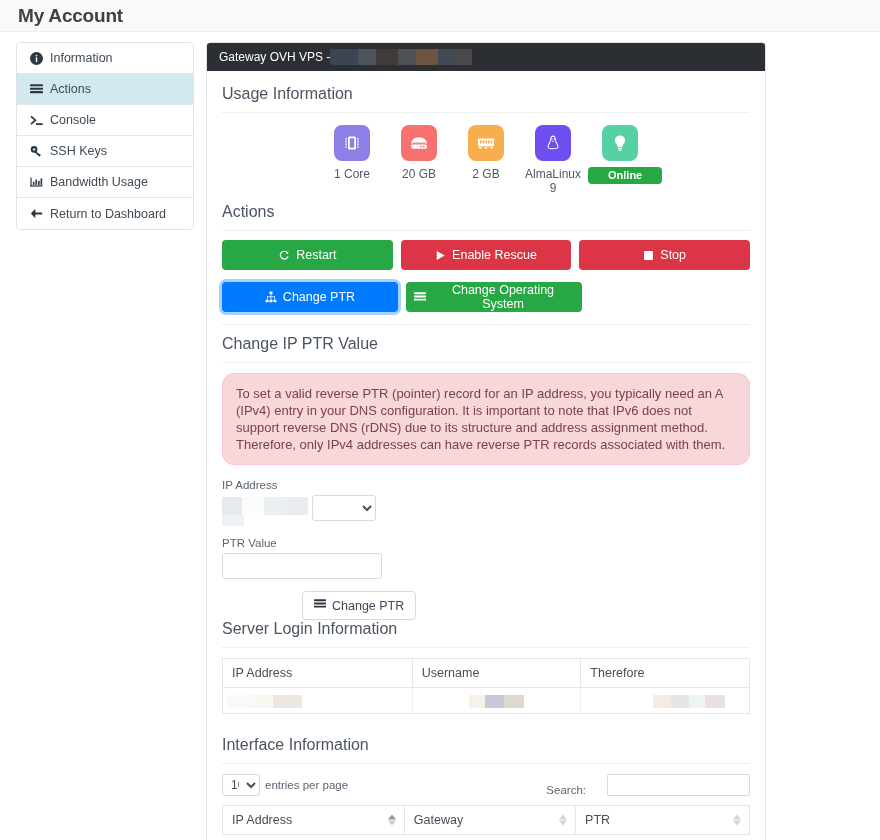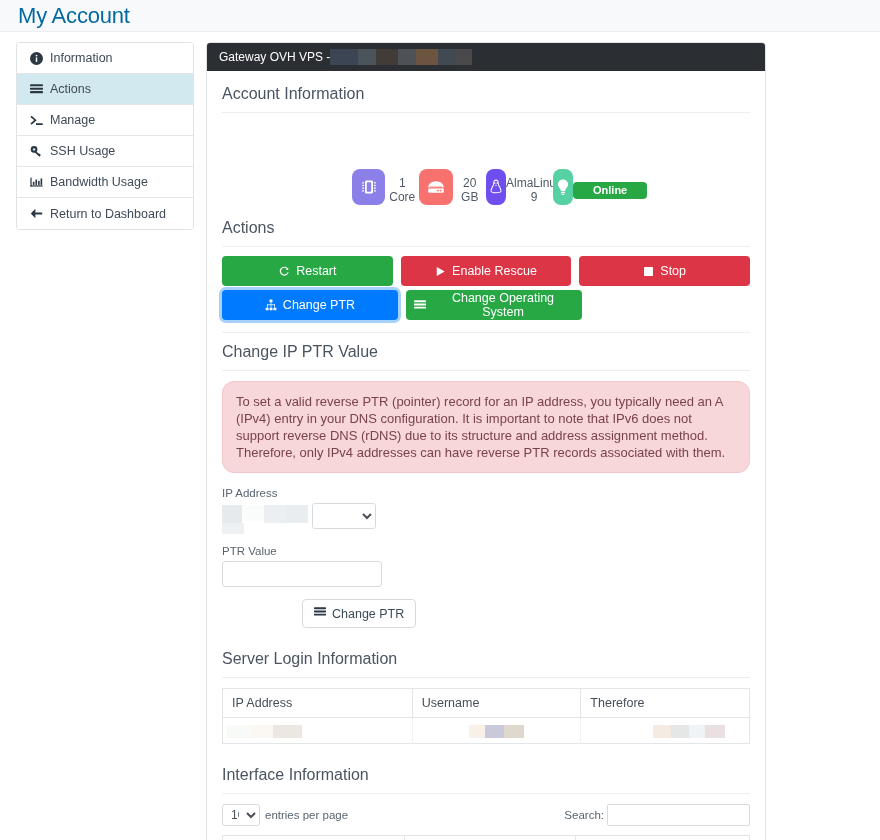--- a/index.html
+++ b/index.html
@@ -15,23 +15,23 @@
 
   
   .app-header {
     height: 32px;
     background: #f8f9fa;
     border-bottom: 1px solid #eceef0;
     display: flex; align-items: center;
     padding: 0 0 0 18px;
   }
   .app-title {
-    font-size: 22px;
-    font-weight: 400;
-    color: #0369a1;
+    font-size: 19px;
+    font-weight: 700;
+    color: #404040;
     letter-spacing: -0.2px;
   }
 
   
   .page {
     display: flex;
     padding: 10px 0 0 0;
   }
   .sidebar {
     width: 178px;
@@ -96,24 +96,23 @@
   
   .specs {
     display: flex;
     justify-content: center;
     gap: 0px;
     margin: 10px 0 4px 0;
   }
   .spec {
     width: 67px;
     display: flex;
-    flex-direction: row;
+    flex-direction: column;
     align-items: center;
     text-align: center;
-    margin-top: 44px;
   }
   .spec-ico {
     width: 36px; height: 36px;
     border-radius: 8px;
     display:flex; align-items:center; justify-content:center;
     color: #fff;
     margin-bottom: 6px;
   }
   .spec-lbl {
     font-size: 12px;
@@ -126,21 +125,21 @@
     background: #28a745;
     color: #fff;
     font-size: 11px;
     font-weight: 700;
     padding: 2px 20px;
     border-radius: 4px;
     line-height: 13px;
   }
 
   
-  .btn-row { display: flex; gap: 8px; margin-bottom: 4px; align-items: flex-end; }
+  .btn-row { display: flex; gap: 8px; margin-bottom: 12px; align-items: flex-end; }
   .btn {
     flex: 1 1 0;
     border: none;
     border-radius: 4px;
     color: #fff;
     font-size: 12.5px;
     font-family: "Liberation Sans", sans-serif;
     padding: 7px 8px;
     display:flex; align-items:center; justify-content:center; gap:6px;
     cursor: pointer;
@@ -252,21 +251,21 @@
   .sort-ico .up { border-bottom: 5px solid #cfd4d8; }
   .sort-ico .dn { border-top: 5px solid #cfd4d8; }
   .sort-ico.asc .up { border-bottom-color:#8d969e; }
   .sort-ico.asc .dn { border-top-color:#c9ced3; }
 
   .dt-top {
     display:flex; align-items:center; justify-content:space-between;
     margin-bottom: 9px;
   }
   .dt-left { display:flex; align-items:center; gap:5px; font-size:11.5px; color:#5a6570; }
-  .dt-right { display:flex; align-items:center; gap:3px; font-size:11.5px; color:#5a6570; }
+  .dt-right { display:flex; align-items:flex-end; gap:21px; font-size:11.5px; color:#5a6570; }
   .search-input {
     width: 143px; height: 22px;
     border: 1px solid #d7dbdf;
     border-radius: 2px;
     font-size: 12px;
     padding: 0 5px;
     font-family: "Liberation Sans", sans-serif;
   }
 
   
@@ -306,33 +305,33 @@
         <span>Actions</span>
       </div>
 
       <div class="list-item">
         <span class="li-ico">
           <svg width="13" height="13" viewBox="0 0 16 16" fill="none" stroke="#2b3742" stroke-width="2.1" stroke-linecap="square">
               <path d="M2 3.5 L6.6 7.6 L2 11.7"></path>
               <path d="M8.4 12.4 H14.6"></path>
             </svg>
         </span>
-        <span>Manage</span>
+        <span>Console</span>
       </div>
 
       <div class="list-item">
         <span class="li-ico">
           <svg width="13" height="13" viewBox="0 0 16 16" fill="#2b3742">
               <circle cx="5" cy="5.4" r="4.1"></circle>
               <circle cx="5" cy="5.4" r="1.5" fill="#d2eaef"></circle>
               <rect x="6.6" y="7.1" width="8.6" height="2.1" transform="rotate(41 6.6 7.1)"></rect>
               <rect x="11.2" y="10.4" width="2.6" height="2" transform="rotate(41 11.2 10.4)"></rect>
             </svg>
         </span>
-        <span>SSH Usage</span>
+        <span>SSH Keys</span>
       </div>
 
       <div class="list-item">
         <span class="li-ico">
           <svg width="13" height="13" viewBox="0 0 16 16" fill="#2b3742">
               <rect x="0.5" y="2" width="1.5" height="11"></rect>
               <rect x="0.5" y="11.5" width="15" height="1.5"></rect>
               <rect x="3.5" y="7" width="2" height="4"></rect>
               <rect x="6.7" y="4.3" width="2" height="6.7"></rect>
               <rect x="9.9" y="6" width="2" height="5"></rect>
@@ -359,21 +358,21 @@
     <div class="panel-head">
       <span>Gateway OVH VPS - </span>
       <span style="display:inline-block;height:16px;width:142px;">
         <span style="display:inline-block;width:28px;height:16px;background:#3b4553;"></span><span style="display:inline-block;width:18px;height:16px;background:#4b535b;"></span><span style="display:inline-block;width:22px;height:16px;background:#413c38;"></span><span style="display:inline-block;width:18px;height:16px;background:#4e5257;"></span><span style="display:inline-block;width:22px;height:16px;background:#6b5540;"></span><span style="display:inline-block;width:18px;height:16px;background:#414a53;"></span><span style="display:inline-block;width:16px;height:16px;background:#4a4a4a;"></span>
       </span>
     </div>
 
     <div class="panel-body">
 
       
-      <h3 class="sec-title">Account Information</h3>
+      <h3 class="sec-title">Usage Information</h3>
       <hr class="hr">
 
       <div class="specs">
 
         <div class="spec">
           <div class="spec-ico" style="background:#8b7fe8;">
             <svg width="20" height="20" viewBox="0 0 20 20" fill="#fff">
               <rect x="6" y="3.5" width="8" height="13" rx="1.3"></rect>
               <rect x="7.8" y="5.2" width="4.4" height="9.6" rx="0.8" fill="#8b7fe8"></rect>
               <rect x="3.2" y="5.1" width="1.7" height="1.4"></rect>
@@ -395,20 +394,36 @@
               <path d="M3.2 11.6 C3.2 8 6.4 5.2 11 5.2 C15.6 5.2 18.8 8 18.8 11.6 Z"></path>
               <rect x="3.2" y="12.4" width="15.6" height="4.4" rx="1.2"></rect>
               <rect x="4.6" y="10.6" width="12.8" height="1.1" fill="#f7726f"></rect>
               <circle cx="15.6" cy="14.6" r="0.95" fill="#f7726f"></circle>
               <circle cx="12.9" cy="14.6" r="0.95" fill="#f7726f"></circle>
             </svg>
           </div>
           <div class="spec-lbl">20 GB</div>
         </div>
 
+        <div class="spec">
+          <div class="spec-ico" style="background:#f8ae4d;">
+            <svg width="22" height="22" viewBox="0 0 22 22" fill="#fff">
+              <rect x="3" y="6.6" width="16" height="7.6" rx="1"></rect>
+              <rect x="5" y="8.3" width="1.7" height="3.2" fill="#f8ae4d"></rect>
+              <rect x="7.7" y="8.3" width="1.7" height="3.2" fill="#f8ae4d"></rect>
+              <rect x="10.4" y="8.3" width="1.7" height="3.2" fill="#f8ae4d"></rect>
+              <rect x="13.1" y="8.3" width="1.7" height="3.2" fill="#f8ae4d"></rect>
+              <rect x="15.8" y="8.3" width="1.3" height="3.2" fill="#f8ae4d"></rect>
+              <rect x="4" y="14.9" width="2.6" height="1.6"></rect>
+                <rect x="9.7" y="14.9" width="2.6" height="1.6"></rect>
+                <rect x="15.4" y="14.9" width="2.6" height="1.6"></rect>
+            </svg>
+          </div>
+          <div class="spec-lbl">2 GB</div>
+        </div>
 
 
         <div class="spec">
           <div class="spec-ico" style="background:#6f4ef0;">
             <svg width="20" height="20" viewBox="0 0 20 20" fill="none" stroke="#fff" stroke-width="1.05">
               <path d="M10 3.1 C8.4 3.1 7.7 4.5 7.8 6.1 C7.9 7.5 7.2 8.4 6.4 9.9 C5.6 11.4 4.6 13.1 5.1 14.4 C5.5 15.4 7.4 15.8 10 15.8 C12.6 15.8 14.5 15.4 14.9 14.4 C15.4 13.1 14.4 11.4 13.6 9.9 C12.8 8.4 12.1 7.5 12.2 6.1 C12.3 4.5 11.6 3.1 10 3.1 Z" fill="none"></path>
               <ellipse cx="8.8" cy="6.2" rx="0.62" ry="0.85" fill="#fff" stroke="none"></ellipse>
               <ellipse cx="11.2" cy="6.2" rx="0.62" ry="0.85" fill="#fff" stroke="none"></ellipse>
               <path d="M9.1 8.1 C9.5 8.7 10.5 8.7 10.9 8.1" stroke="#fff" stroke-width="0.95"></path>
             </svg>
@@ -524,21 +539,21 @@
                 <rect x="0" y="1.8" width="16" height="2.5" rx="0.5"></rect>
                 <rect x="0" y="6" width="16" height="2.5" rx="0.5"></rect>
                 <rect x="0" y="10.2" width="16" height="2.5" rx="0.5"></rect>
               </svg>
           </span>
           <span>Change PTR</span>
         </button>
       </div>
 
       
-      <h3 class="sec-title" style="margin-top:22px;">Server Login Information</h3>
+      <h3 class="sec-title" style="">Server Login Information</h3>
       <hr class="hr" style="margin-bottom:10px;">
 
       <table class="tbl">
         <thead>
           <tr>
             <th style="width:36%">IP Address</th>
             <th style="width:32%">Username</th>
             <th style="width:32%">Therefore</th>
           </tr>
         </thead>

